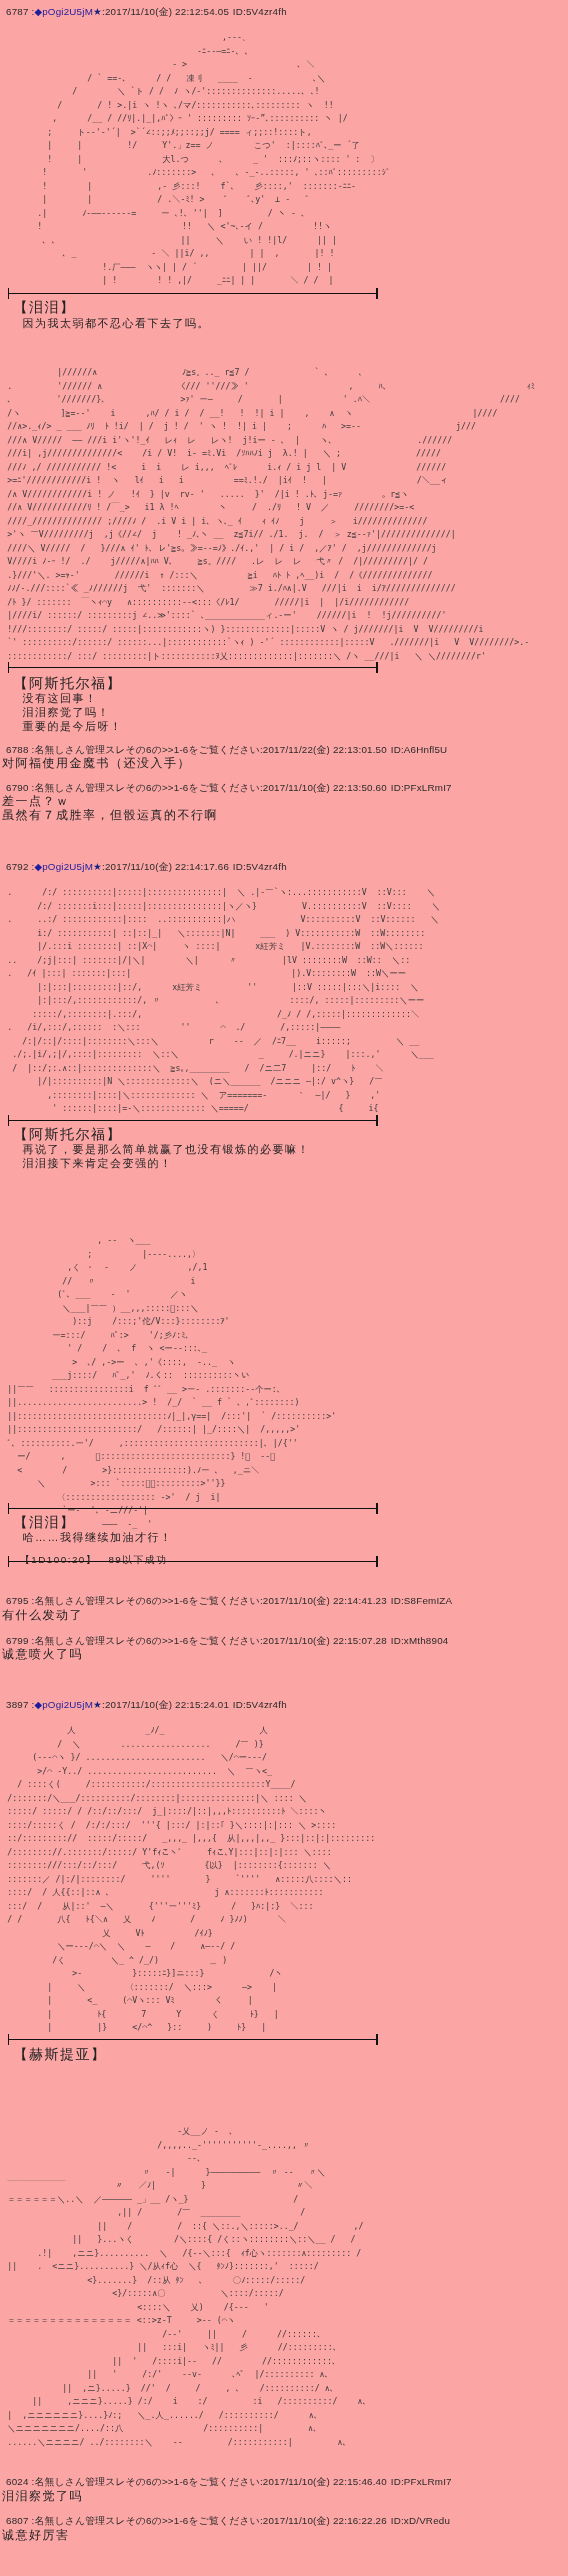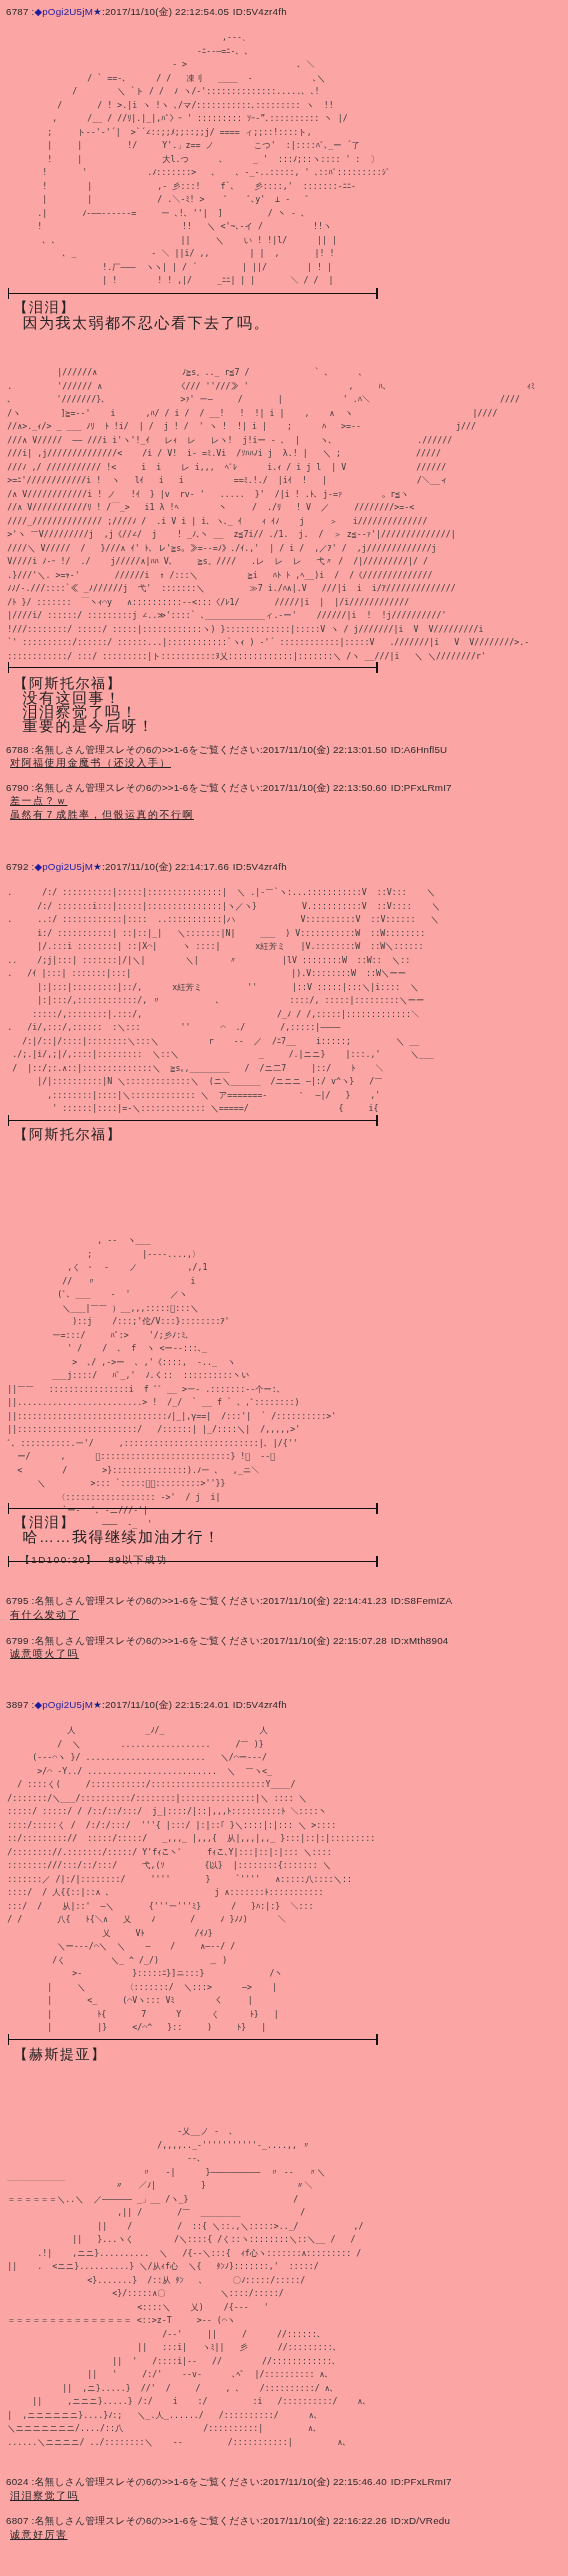--- a/index.html
+++ b/index.html
@@ -21,23 +21,23 @@
     position: absolute; left: 2.3px; margin: 0;
     font-family: "DejaVu Sans Mono", "Liberation Mono", monospace;
     font-size: 8.3px; line-height: 13.5px; color: #3c3c3c; white-space: pre;
   }
   .divider { position: absolute; left: 7.5px; width: 370px; height: 11.3px; }
   .divider .bar { position: absolute; left: 0; right: 0; top: 4.5px; height: 1.5px; background: #111; }
   .divider .tick { position: absolute; top: 0; width: 1.5px; height: 11.3px; background: #111; }
   .divider .tick.l { left: 0; }
   .divider .tick.r { right: 0; }
   .spk { position: absolute; left: 13.5px; font-size: 14px; line-height: 13.5px; letter-spacing: 1.5px; white-space: pre; }
-  .say { position: absolute; left: 22.5px; font-size: 15px; line-height: 14px; letter-spacing: 1.5px; white-space: pre; }
+  .say { position: absolute; left: 22.5px; font-size: 11px; line-height: 14px; letter-spacing: 1.5px; white-space: pre; }
   .dice { position: absolute; left: 20px; font-size: 9.8px; line-height: 13.5px; letter-spacing: 1.5px; white-space: pre; }
-  .body { position: absolute; left: 10px; font-size: 10px; line-height: 14px; letter-spacing: 1.5px; white-space: pre; text-decoration: underline; }
+  .body { position: absolute; left: 2px; font-size: 12px; line-height: 14px; letter-spacing: 1.5px; white-space: pre; }
 </style>
 </head>
 <body>
 
 <div id="page">
 
   <div class="hdr" style="top:5.3px">
     <span>6787</span>
     <span> :</span>
     <span class="trip">◆pOgi2U5jM</span>
@@ -104,21 +104,21 @@
   <div class="spk" style="top:677px">【阿斯托尔福】</div>
   <div class="say" style="top:691px">没有这回事！
 泪泪察觉了吗！
 重要的是今后呀！</div>
 
   <div class="hdr" style="top:743px">
     <span>6788</span>
     <span> :</span>
     <span>名無しさん管理スレその6の&gt;&gt;1-6をご覧ください</span>
     <span>:</span>
-    <span>2017/11/10(金) 22:13:01.50</span>
+    <span>2017/11/22(金) 22:13:01.50</span>
     <span class="id">ID:A6Hnfl5U</span>
   </div>
   <div class="body" style="top:756px">对阿福使用金魔书（还没入手）</div>
 
   <div class="hdr" style="top:781px">
     <span>6790</span>
     <span> :</span>
     <span>名無しさん管理スレその6の&gt;&gt;1-6をご覧ください</span>
     <span>:</span>
     <span>2017/11/10(金) 22:13:50.60</span>
@@ -153,20 +153,22 @@
   /  |::/;:.∧::|::::::::::::::＼  ≧s｡,________   /  /ニ二7     |::/    ﾄ    ＼
        |/|::::::::::|N ＼:::::::::::::＼  (ニ＼______  /ニニニ ―|:/ v^ヽ}   /￣
          ,::::::::|::::|＼::::::::::::: ＼  ア=======-      ｀  ―|/   }    ,'
           ' ::::::|::::|=-＼::::::::::::: ＼=====/                  {     i{</pre>
   <div class="divider" style="top:1115px">
     <span class="bar"></span>
     <span class="tick l"></span>
     <span class="tick r"></span>
   </div>
   <div class="spk" style="top:1128px">【阿斯托尔福】</div>
+  <div class="say" style="top:1142px">再说了，要是那么简单就赢了也没有锻炼的必要嘛！
+泪泪接下来肯定会变强的！</div>
 
   <pre class="aa" style="top:1234px">                   , --  ヽ___
                  ;          |‐‐‐‐....,〉
              ,く ・  -    ノ          ,/,1
             //   〃                   i
            (ﾞ､ ___    -  '        ／ヽ
             ＼___|￣￣ ）__,,,:::::ﾞ:::＼
               )::j    /:::;'佗/V:::}::::::::ｱ'
           ー=:::/     ﾊﾟ:&gt;    '/;彡ﾉ:ﾐ､
              ' /    /  ､  f  ヽ &lt;ー‐‐:::､_

